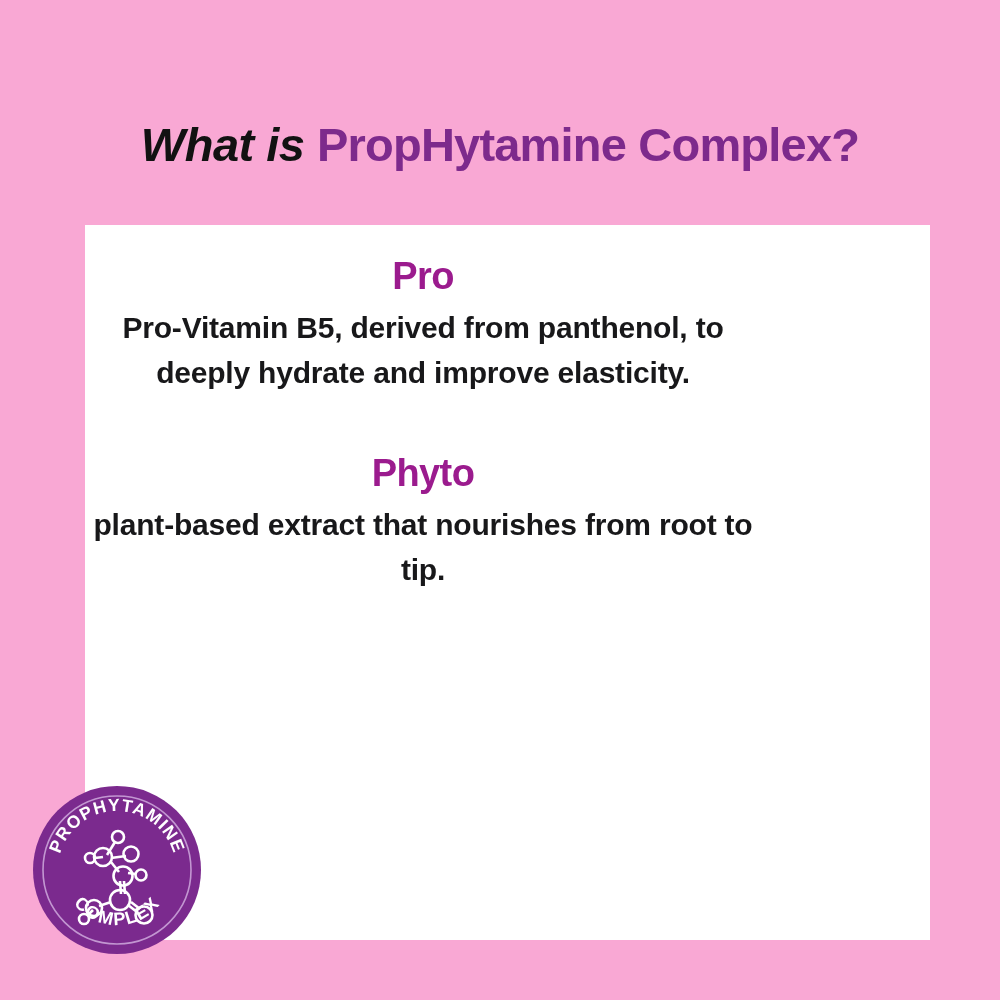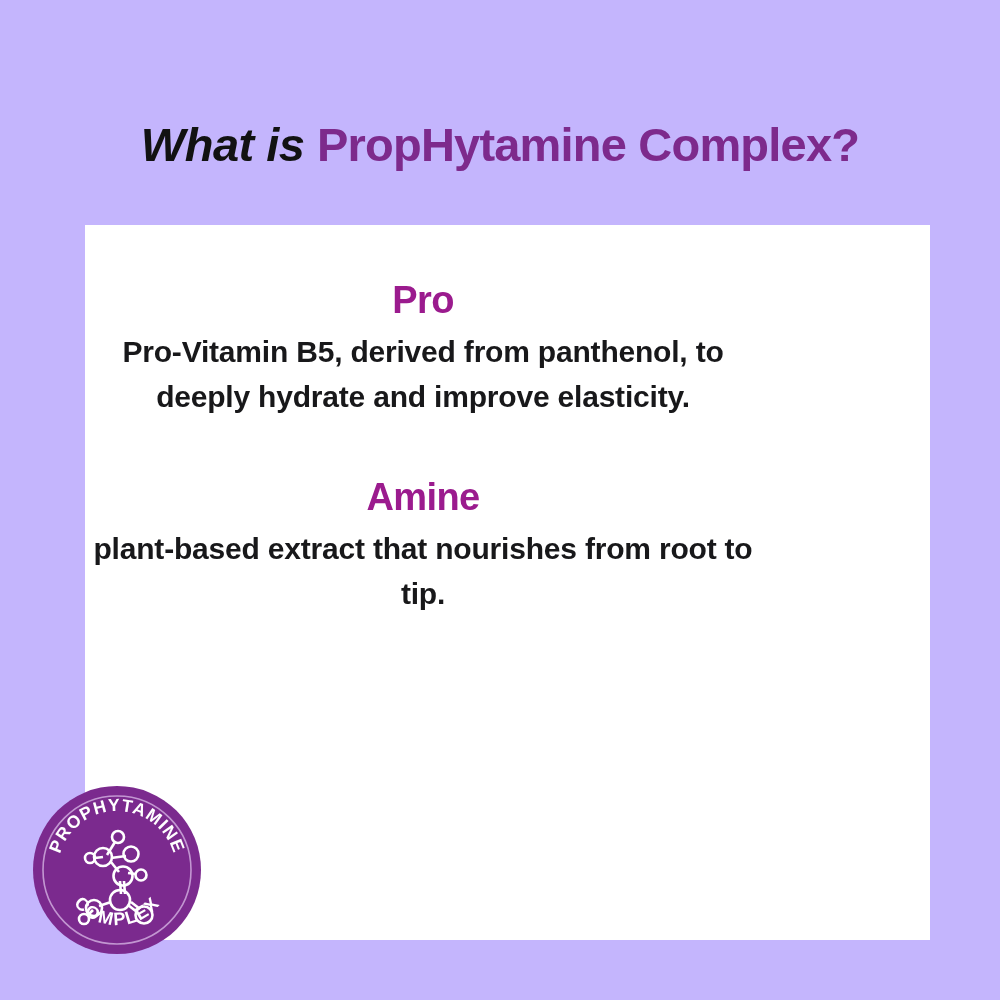--- a/index.html
+++ b/index.html
@@ -13,21 +13,21 @@
     font-family: "Liberation Sans", sans-serif;
     overflow: hidden;
     position: relative;
   }
 
   .page {
     position: absolute;
     inset: 0;
     width: 1000px;
     height: 1000px;
-    background: #c4b5fd;
+    background: #f9a8d4;
   }
 
   
   .title {
     position: absolute;
     left: 0;
     top: 116px;
     width: 1000px;
     text-align: center;
     font-size: 47px;
@@ -56,21 +56,21 @@
     width: 845px;
     height: 715px;
     background: #ffffff;
   }
 
   .sections {
     position: absolute;
     left: 0;
     top: 0;
     width: 676px;
-    padding-top: 52px;
+    padding-top: 28px;
     box-sizing: border-box;
   }
 
   .section {
     width: 100%;
     text-align: center;
   }
   .section + .section {
     margin-top: 55px;
   }
@@ -119,21 +119,21 @@
 
   <div class="card">
     <div class="sections">
 
       <div class="section">
         <div class="section-heading">Pro</div>
         <div class="section-body">Pro-Vitamin B5, derived from panthenol, to deeply hydrate and improve elasticity.</div>
       </div>
 
       <div class="section">
-        <div class="section-heading">Amine</div>
+        <div class="section-heading">Phyto</div>
         <div class="section-body">plant-based extract that nourishes from root to tip.</div>
       </div>
 
       <div class="section">
       </div>
 
     </div>
   </div>
 
   <div class="badge">

